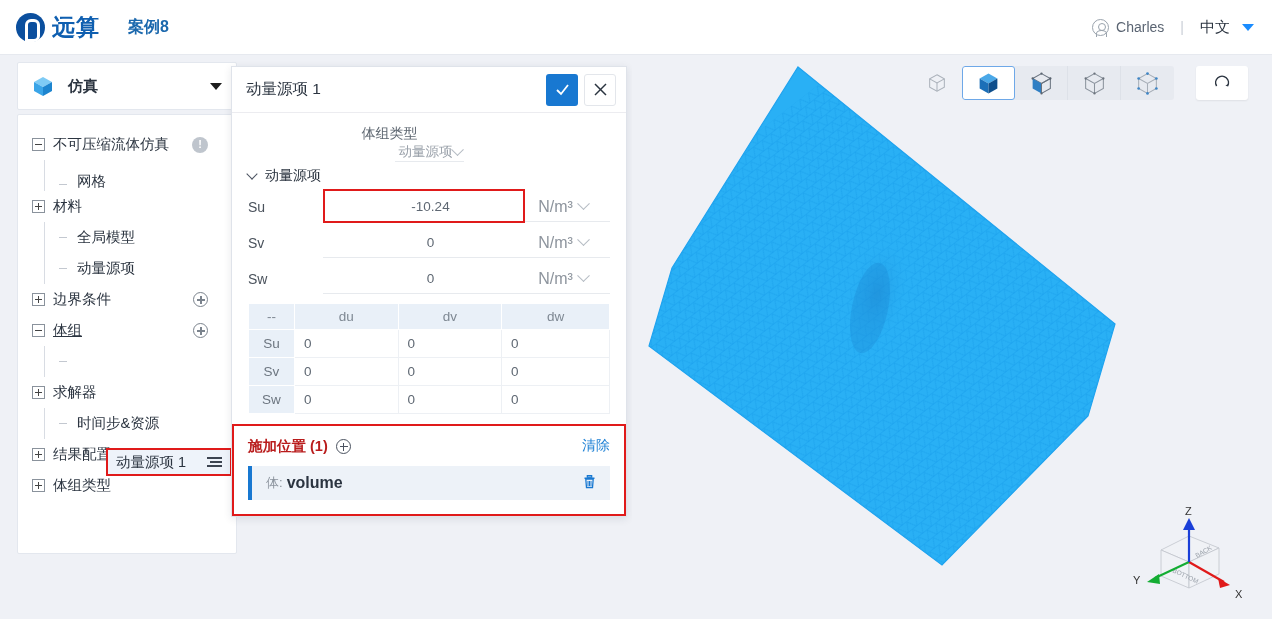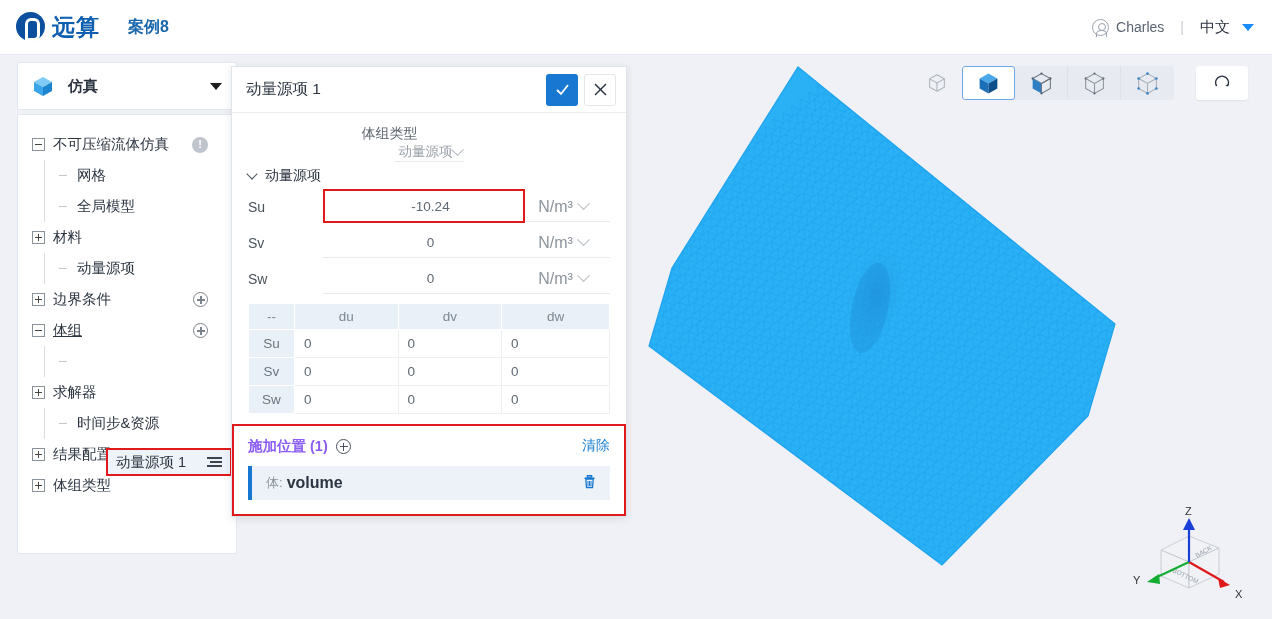--- a/index.html
+++ b/index.html
@@ -12,21 +12,21 @@
     position:relative;
   }
 
   
   .header {
     position:absolute; top:0; left:0; width:1272px; height:55px;
     background:#ffffff;
     display:flex; align-items:center;
     border-bottom:1px solid #e6e9ef;
   }
-  .logo-wrap { display:flex; margin-left:16px; }
+  .logo-wrap { display:flex; align-items:center; margin-left:16px; }
   .logo-mark {
     width:29px; height:29px; border-radius:50%;
     background:#0b4f9e;
     position:relative; flex:0 0 auto;
   }
   .logo-mark::before{
     content:"";
     position:absolute; left:9px; top:6px;
     width:9px; height:17px;
     border:3px solid #fff; border-radius:6px 6px 6px 0;
@@ -211,21 +211,21 @@
     border:1px solid #edf0f4; font-size:13.5px; color:#5f6873;
     height:28px; padding-left:9px;
   }
 
   
   .apply-box{
     margin:10px -16px 0 -16px; border:2px solid #e01a1a; padding:8px 14px 14px 14px;
     background:#fff;
   }
   .apply-head{ display:flex; align-items:center; height:24px; }
-  .apply-title{ font-size:14.5px; font-weight:700; color:#8b5cf6;}
+  .apply-title{ font-size:14.5px; font-weight:700; color:#b91c1c;}
   .apply-plus{
     margin-left:8px; width:15px;height:15px;border:1.2px solid #4b5360;border-radius:50%;position:relative;
   }
   .apply-plus::before{content:"";position:absolute;left:3px;top:6.4px;width:8px;height:1.2px;background:#4b5360;}
   .apply-plus::after{content:"";position:absolute;left:6.4px;top:3px;width:1.2px;height:8px;background:#4b5360;}
   .apply-clear{ margin-left:auto; color:#1b7fd4; font-size:14px;}
   .apply-item{
     margin-top:8px; height:34px; background:#edf2f8;
     border-left:4px solid #1878d1; display:flex; align-items:center; padding:0 12px 0 14px;
   }
@@ -292,33 +292,33 @@
     <span class="sb-caret"></span>
   </div>
 
   <div class="sb-body">
     <div id="tree-host">
         <div class="tree-row" style="padding-left: 14px;">
           <span class="toggle"></span>
           <span class="lbl">不可压缩流体仿真</span>
           <span class="info-ico">!</span>
         </div>
-        <div class="tree-row" style="padding-left: 38px;">
+        <div class="tree-row" style="padding-left: 38px; align-items: flex-end;">
           <span class="vline" style="left: 26px;"></span>
           <span class="leafdash"></span>
           <span class="lbl">网格</span>
+        </div>
+        <div class="tree-row" style="padding-left: 14px;">
+          <span class="toggle plus"></span>
+          <span class="lbl">材料</span>
         </div>
         <div class="tree-row" style="padding-left: 38px;">
           <span class="vline" style="left: 26px;"></span>
           <span class="leafdash"></span>
           <span class="lbl">全局模型</span>
-        </div>
-        <div class="tree-row" style="padding-left: 14px;">
-          <span class="toggle plus"></span>
-          <span class="lbl">材料</span>
         </div>
         <div class="tree-row" style="padding-left: 38px;">
           <span class="vline" style="left: 26px;"></span>
           <span class="leafdash"></span>
           <span class="lbl">动量源项</span>
         </div>
         <div class="tree-row" style="padding-left: 14px;">
           <span class="toggle plus"></span>
           <span class="lbl">边界条件</span>
           <span class="plus-circle"></span>

